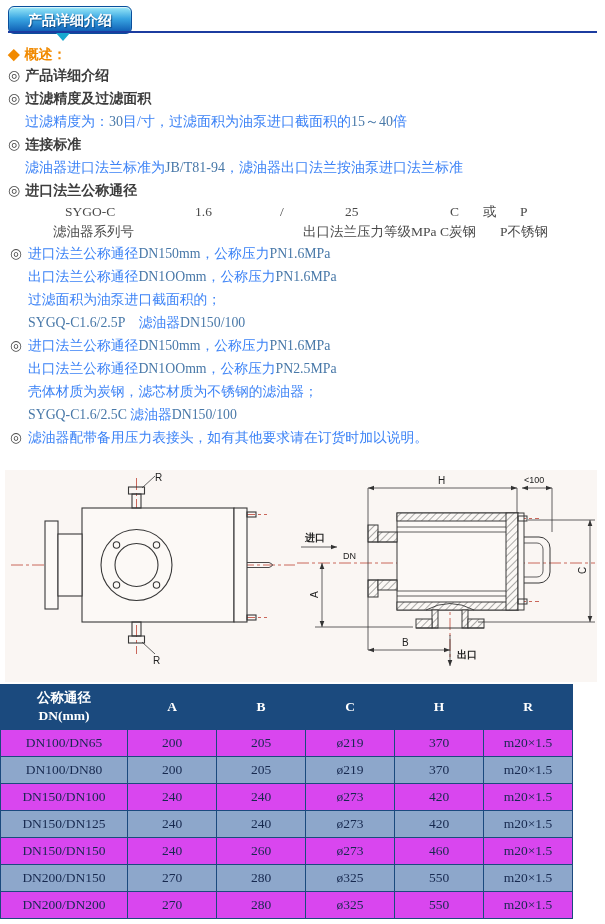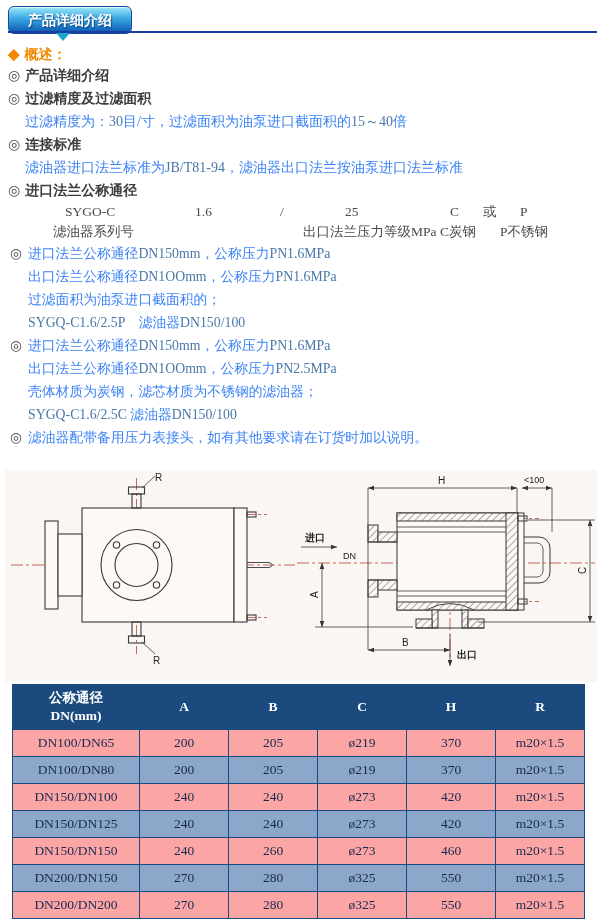--- a/index.html
+++ b/index.html
@@ -25,27 +25,27 @@
   .seg-en{color:#4878a8;}
   .model-row{position:relative;height:20px;line-height:20px;font-size:13.5px;color:#4a4a4a;margin-left:45px;}
   .model-row span{position:absolute;white-space:nowrap;}
   .m1-0{left:12px}.m1-1{left:142px}.m1-2{left:227px}.m1-3{left:292px}.m1-4{left:397px}.m1-5{left:430px}.m1-6{left:467px}
   .m2-0{left:0px}.m2-1{left:102px}.m2-2{left:250px}.m2-3{left:387px}.m2-4{left:447px}
   .ex-item{height:23px;line-height:23px;position:relative;padding-left:20px;font-size:13.8px;}
   .ex-item .ex-bullet{position:absolute;left:2px;color:#4a4a4a;}
   
   #drawing{position:absolute;left:5px;top:470px;width:592px;height:212px;background:#faf6f3;}
   
-  #spec-table-wrap{position:absolute;left:12px;top:684px;width:573px;}
+  #spec-table-wrap{position:absolute;left:0;top:684px;width:573px;}
   table.spec{border-collapse:collapse;width:573px;table-layout:fixed;
        font-family:"Liberation Serif","DejaVu Serif",serif;}
   table.spec th,table.spec td{border:1px solid #1b4a7e;text-align:center;padding:0;}
   table.spec thead th{background:#1b4a7e;color:#ffffff;height:44px;font-weight:bold;font-size:13.5px;}
   table.spec thead th .th-line{line-height:18px;}
-  table.spec td{height:26px;font-size:13.5px;color:#17294f;background:#fca5a5;}
+  table.spec td{height:26px;font-size:13.5px;color:#17294f;background:#d946ef;}
   table.spec tr.alt td{background:#8da7cb;margin-left:48px;}
   col.c0{width:127px;}
 </style>
 </head>
 <body>
 
 <div id="page">
 
   <div class="tab">
     <span>产品详细介绍</span>

